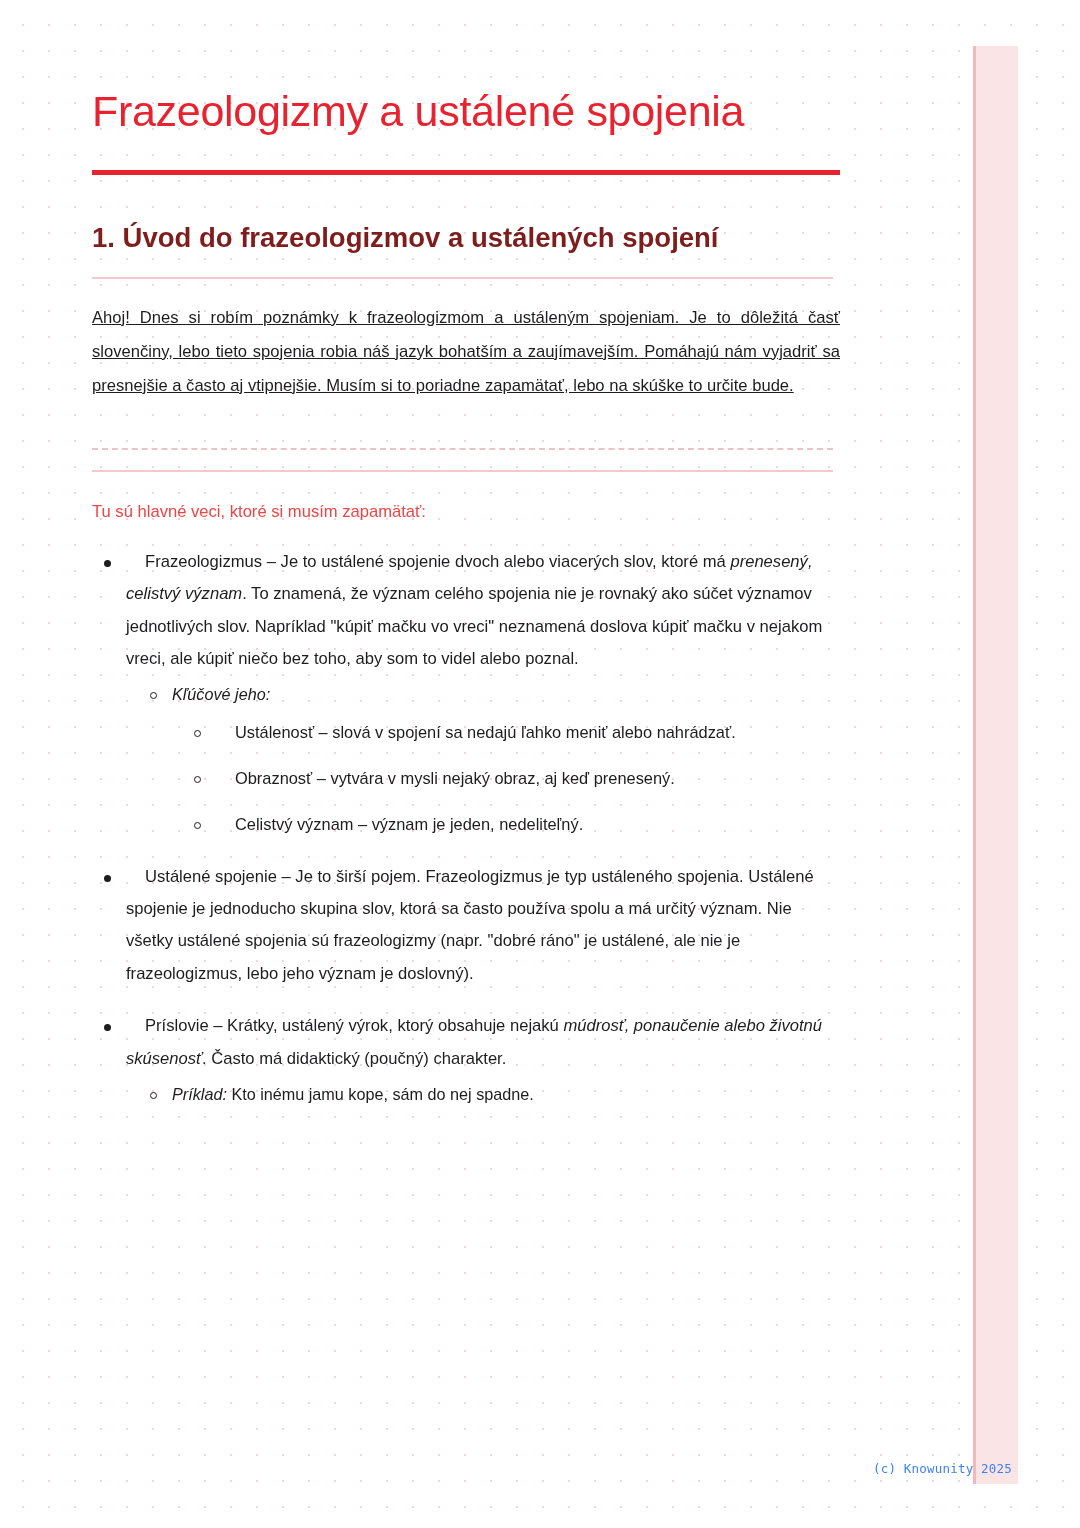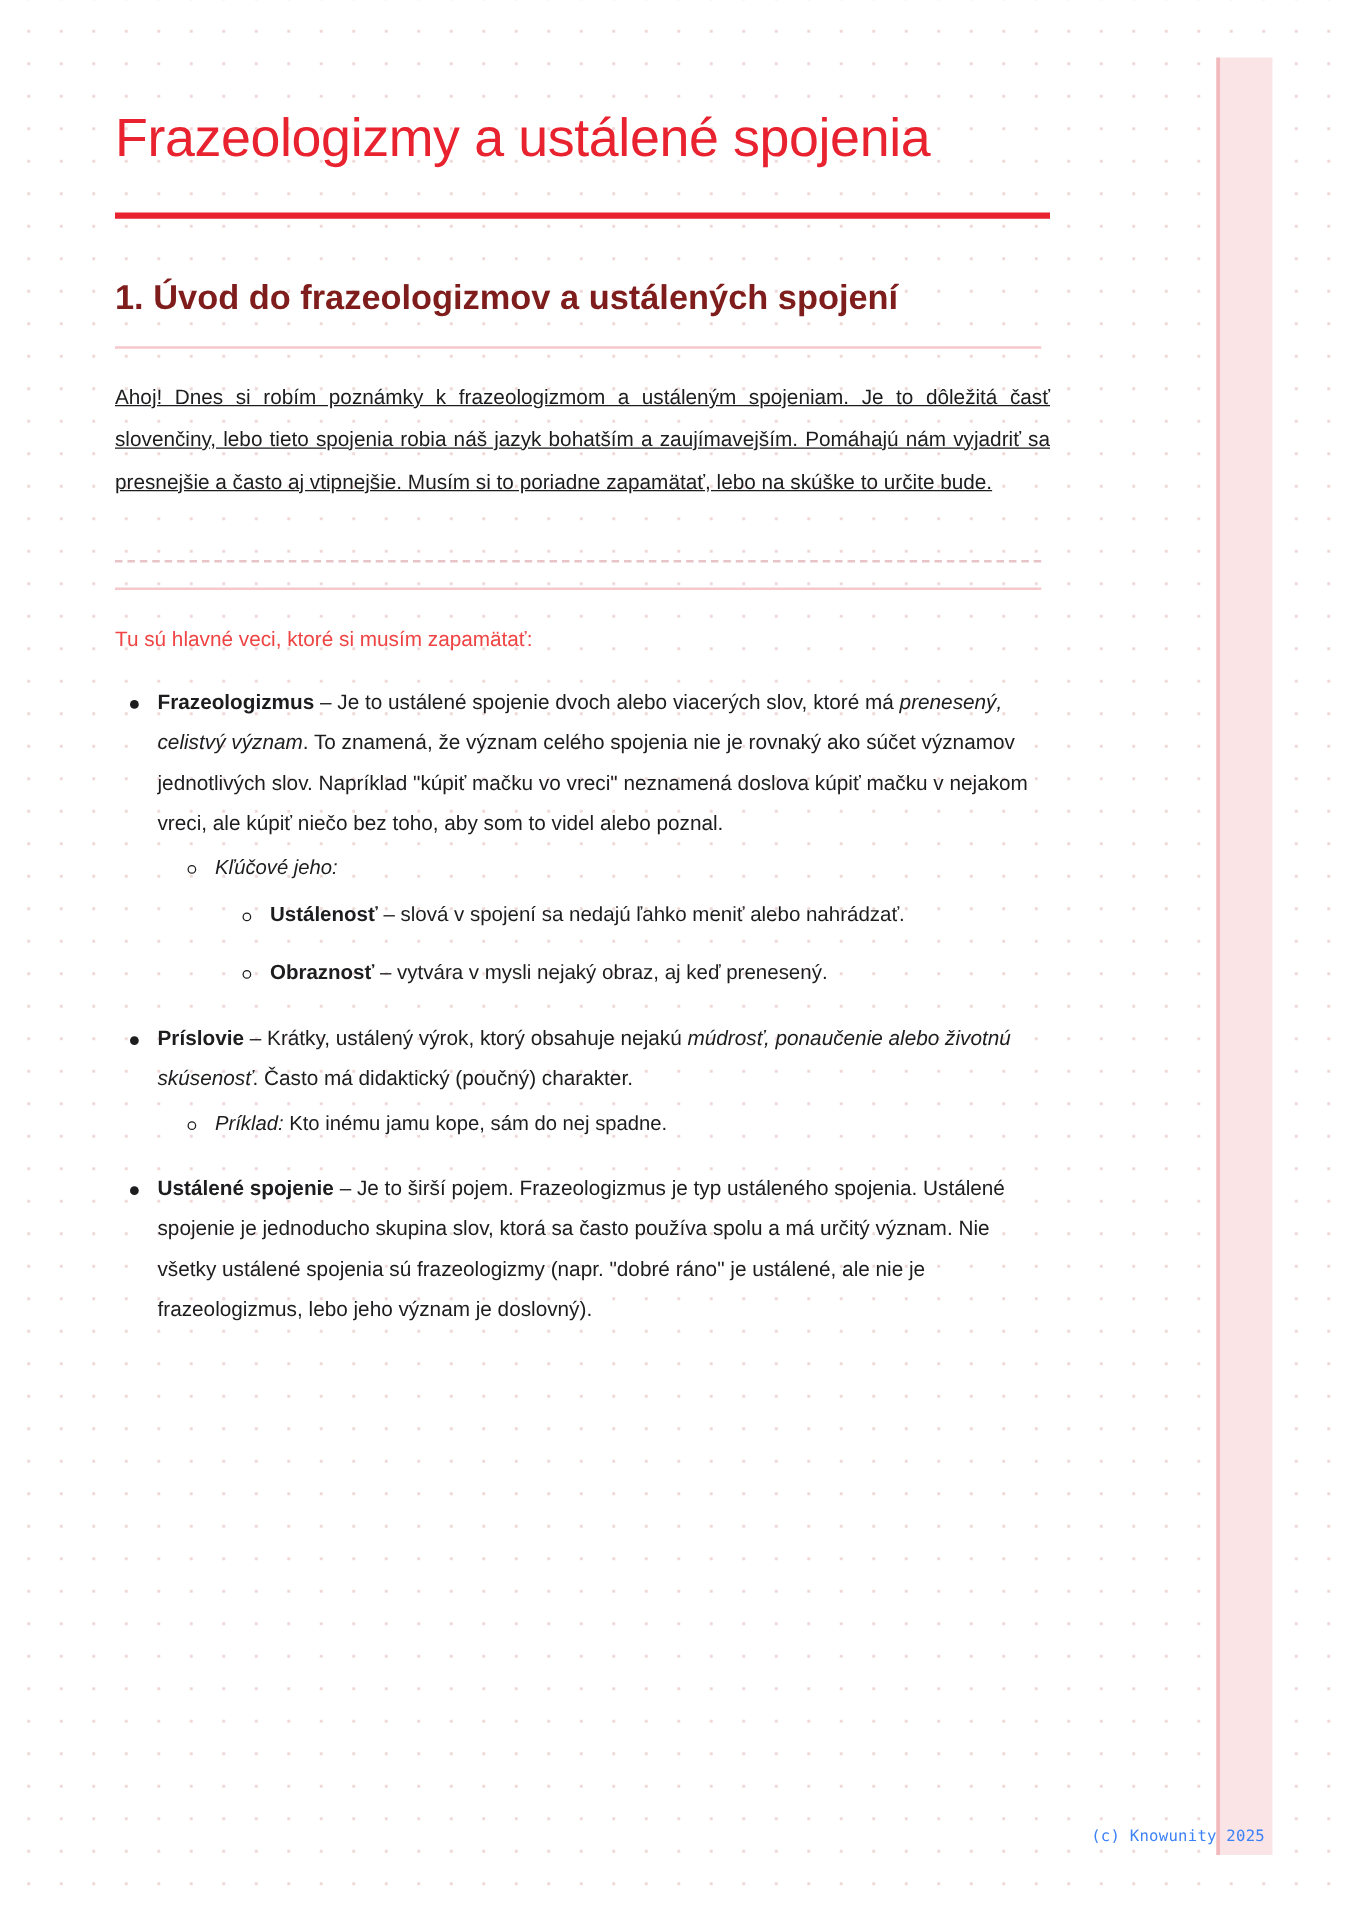--- a/index.html
+++ b/index.html
@@ -171,21 +171,21 @@
     left: -14px;
     top: 13px;
     width: 7px;
     height: 7px;
     border-radius: 50%;
     border: 1.4px solid #1d1d1f;
     background: transparent;
     box-sizing: border-box;
   }
 
-  b, strong { font-weight: 700; }
+  b, strong { font-weight: 400; margin-left: 19px; }
   i, em { font-style: italic; }
 
   .footer-credit {
     position: absolute;
     right: 68px;
     bottom: 52px;
     font-size: 12.5px;
     color: #3b82f6;
     font-family: "DejaVu Sans Mono", monospace;
     letter-spacing: 0.2px;
@@ -220,35 +220,38 @@
       <ul class="lvl2">
         <li>
           <em>Kľúčové jeho:</em>
           <ul class="lvl3">
             <li>
               <strong>Ustálenosť</strong><span> – slová v spojení sa nedajú ľahko meniť alebo nahrádzať.</span>
             </li>
             <li>
               <strong>Obraznosť</strong><span> – vytvára v mysli nejaký obraz, aj keď prenesený.</span>
             </li>
+            <li>
+              <strong>Celistvý význam</strong><span> – význam je jeden, nedeliteľný.</span>
+            </li>
           </ul>
         </li>
       </ul>
+    </li>
+
+    <li>
+      <strong>Ustálené spojenie</strong><span> – Je to širší pojem. Frazeologizmus je typ ustáleného spojenia. Ustálené spojenie je jednoducho skupina slov, ktorá sa často používa spolu a má určitý význam. Nie všetky ustálené spojenia sú frazeologizmy (napr. "dobré ráno" je ustálené, ale nie je frazeologizmus, lebo jeho význam je doslovný).</span>
     </li>
 
     <li>
       <strong>Príslovie</strong><span> – Krátky, ustálený výrok, ktorý obsahuje nejakú </span><em>múdrosť, ponaučenie alebo životnú skúsenosť</em><span>. Často má didaktický (poučný) charakter.</span>
 
       <ul class="lvl2">
         <li>
           <em>Príklad:</em><span> Kto inému jamu kope, sám do nej spadne.</span>
         </li>
       </ul>
     </li>
 
-    <li>
-      <strong>Ustálené spojenie</strong><span> – Je to širší pojem. Frazeologizmus je typ ustáleného spojenia. Ustálené spojenie je jednoducho skupina slov, ktorá sa často používa spolu a má určitý význam. Nie všetky ustálené spojenia sú frazeologizmy (napr. "dobré ráno" je ustálené, ale nie je frazeologizmus, lebo jeho význam je doslovný).</span>
-    </li>
-
   </ul>
 </div>
 
 <div class="footer-credit">(c) Knowunity 2025</div>
 
 </body></html>

